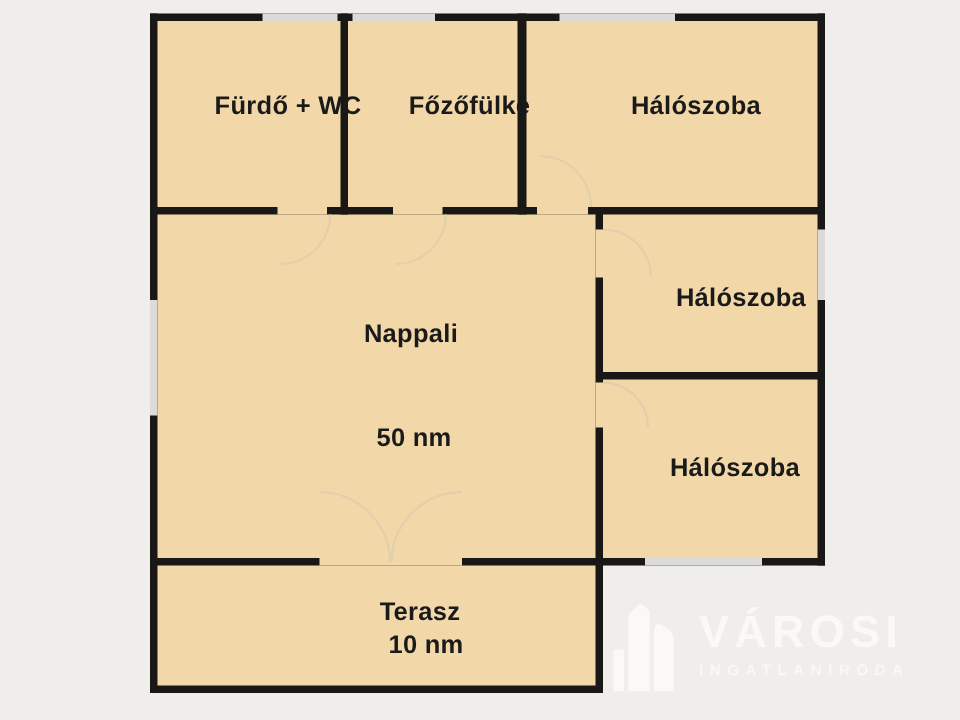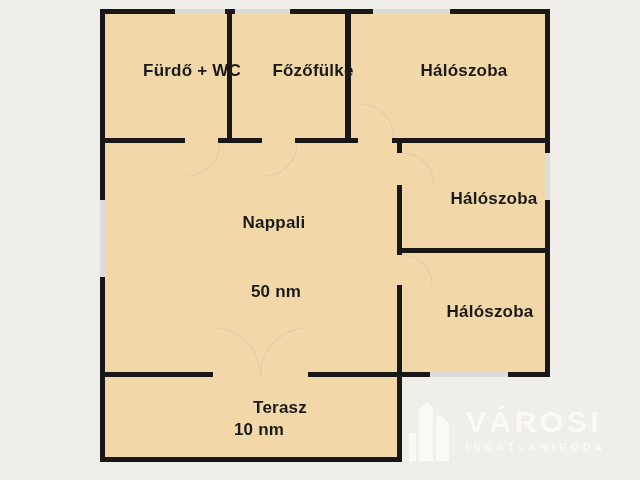--- a/index.html
+++ b/index.html
@@ -83,21 +83,21 @@
   </svg>
 
   <div class="room-label" style="left:168px; top:71px;">Fürdő + WC</div>
   <div class="room-label" style="left:289px; top:71px;text-align:right;">Főzőfülke</div>
   <div class="room-label" style="left:440px; top:71px;">Hálószoba</div>
   <div class="room-label" style="left:470px; top:199px;">Hálószoba</div>
   <div class="room-label" style="left:466px; top:312px;">Hálószoba</div>
   <div class="room-label" style="left:250px; top:223px;">Nappali</div>
   <div class="room-label" style="left:252px; top:292px;text-align:right;">50 nm</div>
   <div class="room-label" style="left:256px; top:408px;">Terasz</div>
-  <div class="room-label" style="left:235px; top:430px;">10 nm</div>
+  <div class="room-label" style="left:260px; top:430px;">10 nm</div>
 
   <div class="watermark">
     <svg width="48" height="64" viewBox="0 0 48 64" fill="#fbf9f5">
       <rect x="3" y="36" width="7" height="28"></rect>
       <path d="M13 64 V13 L21 5 L27 10 V64 Z"></path>
       <path d="M30 64 V24 Q30 17 36 20 L41 24 Q43 26 43 30 V64 Z"></path>
     </svg>
     <div class="wm-text">
       <div class="wm-brand">VÁROSI</div>
       <div class="wm-tagline">INGATLANIRODA</div>

